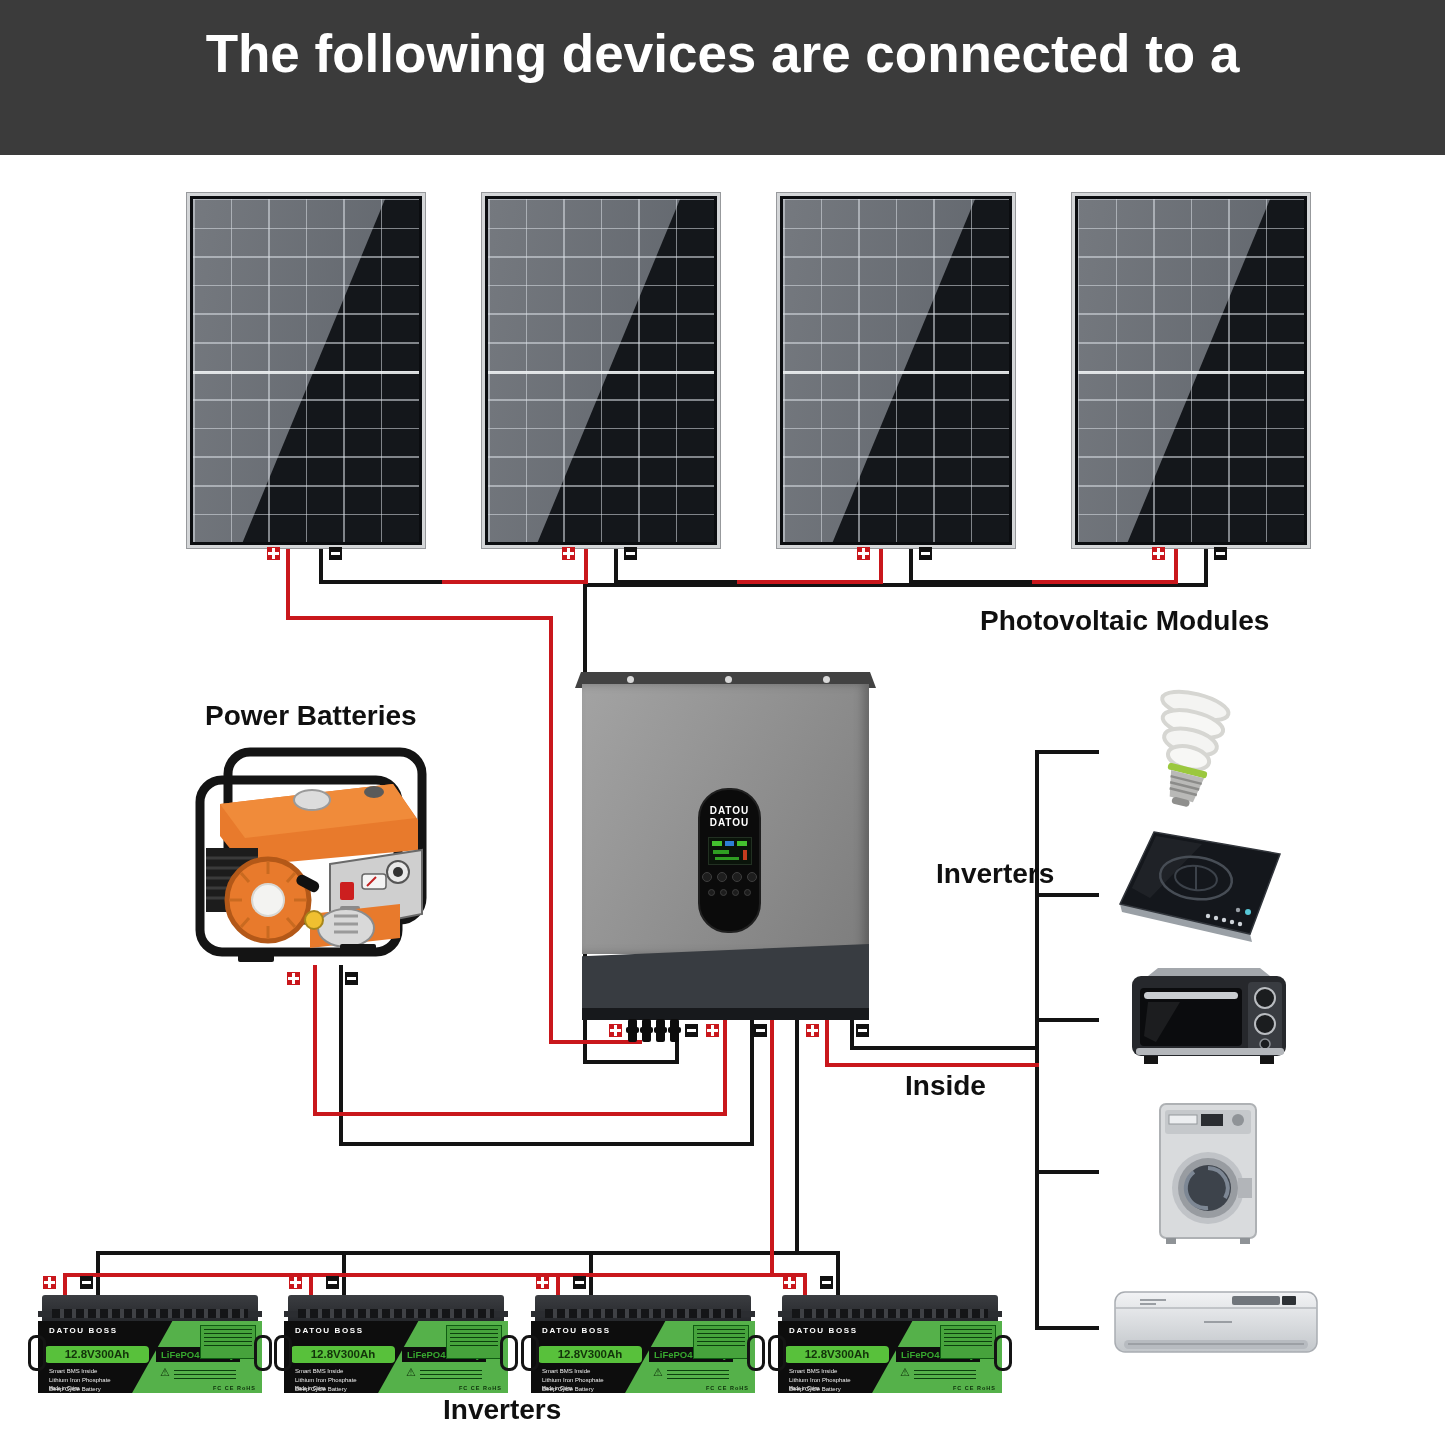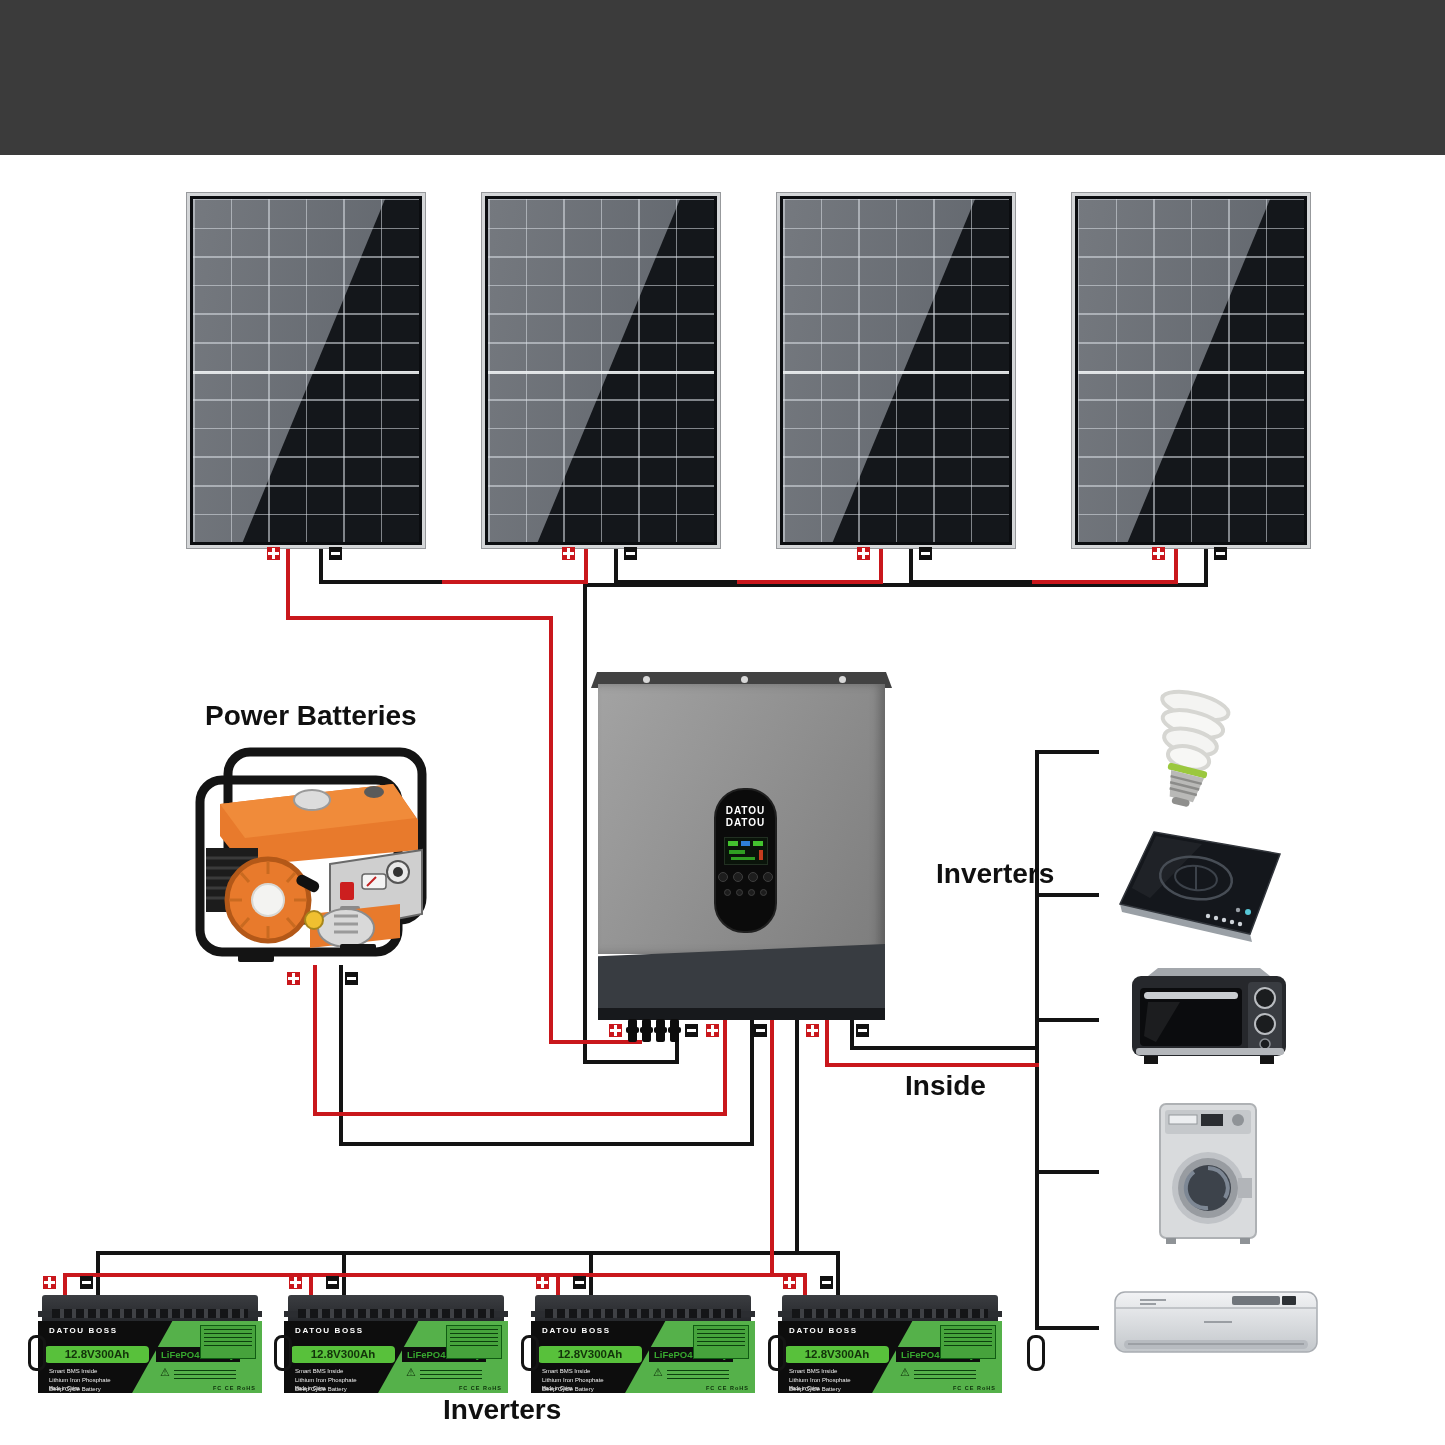--- a/index.html
+++ b/index.html
@@ -33,21 +33,21 @@
          border:3px solid #d4d6d8;box-shadow:inset 0 0 0 3px #0b0d10,0 0 0 1px #97999c;z-index:3;}
   .panel .refl{position:absolute;inset:3px;background:linear-gradient(100deg,#75797f,#5e636a);
          clip-path:polygon(0 0,85% 0,22% 100%,0 100%);}
   .panel .grid{position:absolute;inset:3px;
          background-image:
            repeating-linear-gradient(to right, rgba(218,223,229,.55) 0 1.5px, transparent 1.5px 37.6px),
            repeating-linear-gradient(to bottom, rgba(218,223,229,.55) 0 1.5px, transparent 1.5px 28.6px);}
   .panel .mid{position:absolute;left:3px;right:3px;top:50%;height:3px;background:rgba(236,239,241,.9);}
 
   
-  #inv{position:absolute;left:598px;top:672px;width:230px;height:348px;z-index:3;}
+  #inv{position:absolute;left:582px;top:672px;width:230px;height:348px;z-index:3;}
   #inv .flange{position:absolute;left:-7px;top:0;width:301px;height:16px;background:#424242;
         clip-path:polygon(0 100%,2% 0,98% 0,100% 100%);}
   #inv .screw{position:absolute;top:4px;width:7px;height:7px;border-radius:50%;background:#d9d9d9;}
   #inv .body{position:absolute;left:0;top:12px;width:287px;height:270px;
         background:linear-gradient(120deg,#a3a3a3,#7d7d7d);box-shadow:inset -6px 0 10px rgba(0,0,0,.25);}
   #inv .bottom{position:absolute;left:0;top:272px;width:287px;height:76px;background:#383c41;
         clip-path:polygon(0 16%,100% 0,100% 100%,0 100%);}
   #inv .bottom2{position:absolute;left:0;top:336px;width:287px;height:12px;background:#17191c;}
   #inv .cp{position:absolute;left:116px;top:116px;width:59px;height:141px;background:#0b0b0b;
         border:2px solid #202020;border-radius:30px;text-align:center;}
@@ -66,21 +66,21 @@
   .mc4{position:absolute;top:1019px;width:9px;height:23px;background:#0c0c0c;border-radius:2px;z-index:4;}
   .mc4::before{content:"";position:absolute;left:-2px;top:8px;width:13px;height:6px;background:#0c0c0c;border-radius:2px;}
 
   
   #gen{position:absolute;left:188px;top:742px;z-index:3;}
 
   
   .appl{position:absolute;z-index:3;}
 
   
-  .battery{position:absolute;top:1295px;width:224px;height:98px;z-index:3;padding-left:33px;}
+  .battery{position:absolute;top:1295px;width:224px;height:98px;z-index:3;}
   .bat-top{position:absolute;left:4px;top:0;width:216px;height:26px;
         background:linear-gradient(#3b3d41,#26282c);border-radius:3px 3px 0 0;}
   .bat-top::before{content:"";position:absolute;left:-4px;top:16px;width:224px;height:6px;background:#2b2d31;}
   .bat-vent{position:absolute;left:10px;right:10px;bottom:3px;height:9px;
         background:repeating-linear-gradient(90deg,#141517 0 8px,#3f4145 8px 12px);}
   .bat-face{position:absolute;left:0;top:26px;width:224px;height:72px;background:#55b14a;overflow:hidden;}
   .bat-swoosh{position:absolute;inset:0;background:#0d0d0d;clip-path:polygon(0 0,60% 0,42% 100%,0 100%);}
   .bat-brand{position:absolute;left:11px;top:5px;color:#fff;font-weight:bold;font-size:8px;letter-spacing:1.6px;}
   .bat-pill{position:absolute;left:7px;top:25px;width:104px;height:17px;background:#58c13b;border-radius:4px;
         color:#12330a;font-weight:bold;font-size:11.5px;line-height:17px;text-align:center;}
@@ -96,20 +96,21 @@
   .bat-certs{position:absolute;right:6px;bottom:2px;color:#0b2e09;font-size:5.5px;font-weight:bold;letter-spacing:1px;}
   .hdl{position:absolute;width:12px;height:30px;border:3.5px solid #141414;border-radius:8px;top:40px;z-index:2;}
   .hdl.l{left:-10px;} .hdl.r{right:-10px;}
 </style>
 </head>
 <body>
 
 <div id="stage">
 
   <div id="hdr">
+    <div class="t l1">The following devices are connected to a</div>
   </div>
 
   <div class="wire wb" style="left:319px;top:542px;width:4px;height:42px"></div>
   <div class="wire wb" style="left:319px;top:580px;width:127px;height:4px"></div>
   <div class="wire wb" style="left:614px;top:542px;width:4px;height:42px"></div>
   <div class="wire wb" style="left:614px;top:580px;width:127px;height:4px"></div>
   <div class="wire wb" style="left:909px;top:542px;width:4px;height:42px"></div>
   <div class="wire wb" style="left:909px;top:580px;width:127px;height:4px"></div>
   <div class="wire wb" style="left:1204px;top:542px;width:4px;height:45px"></div>
   <div class="wire wb" style="left:583px;top:583px;width:625px;height:4px"></div>
@@ -179,20 +180,21 @@
 
   <div class="mk p" style="left:267px;top:547px" title="+"></div>
   <div class="mk n" style="left:329px;top:547px" title="-"></div>
   <div class="mk p" style="left:562px;top:547px" title="+"></div>
   <div class="mk n" style="left:624px;top:547px" title="-"></div>
   <div class="mk p" style="left:857px;top:547px" title="+"></div>
   <div class="mk n" style="left:919px;top:547px" title="-"></div>
   <div class="mk p" style="left:1152px;top:547px" title="+"></div>
   <div class="mk n" style="left:1214px;top:547px" title="-"></div>
 
+  <div class="lbl" style="left:980px;top:605px">Photovoltaic Modules</div>
   <div class="lbl" style="left:205px;top:700px">Power Batteries</div>
   <div class="lbl" style="left:936px;top:858px">Inverters</div>
   <div class="lbl" style="left:905px;top:1070px">Inside</div>
   <div class="lbl" style="left:443px;top:1394px">Inverters</div>
 
   <div id="gen">
     <svg width="247" height="225" viewBox="0 0 247 225">
       <rect x="40" y="10" width="194" height="168" rx="22" fill="none" stroke="#141414" stroke-width="9"></rect>
       <rect x="12" y="38" width="198" height="172" rx="22" fill="none" stroke="#141414" stroke-width="9"></rect>
       <path d="M32 62 L205 42 L230 78 L230 108 L56 124 L32 94 Z" fill="#e87a2c"></path>

